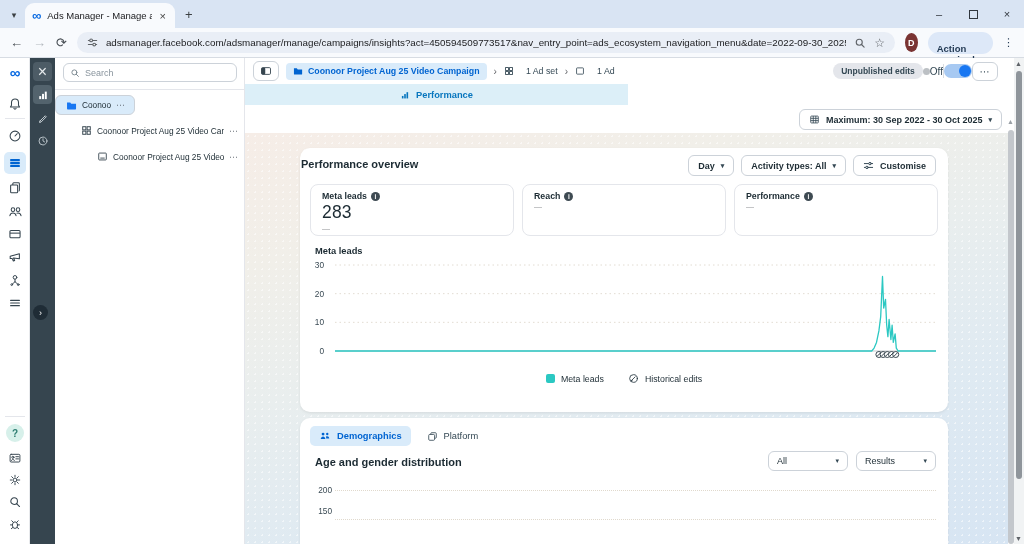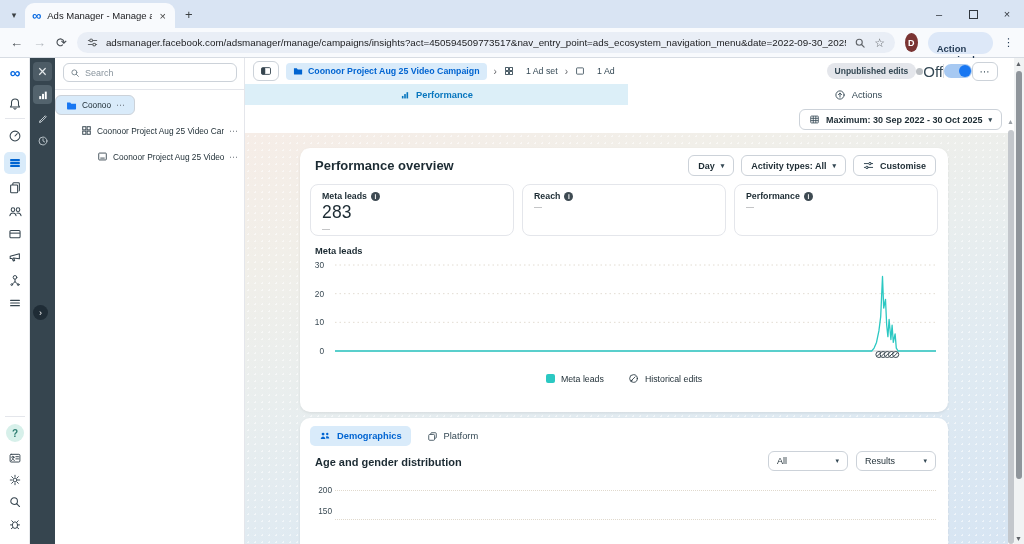--- a/index.html
+++ b/index.html
@@ -48,37 +48,37 @@
 
 .mainhdr{left:245px;top:58px;width:763px;height:26px;background:#fff}
 .crumbs{position:absolute;left:8px;top:3px;height:20px;display:flex;align-items:center;gap:7px}
 .togglebtn{width:26px;height:20px;border:1px solid #ccd2d9;border-radius:6px;display:flex;align-items:center;justify-content:center;color:#36454f}
 .chip{height:17px;background:#d9ebfa;border-radius:4px;display:flex;align-items:center;gap:5px;padding:0 7px;font-size:8.8px;font-weight:bold;color:#0064d1}
 .crumbsep{color:#65676b;font-size:10px}
 .crumbtxt{display:flex;align-items:center;gap:12px;font-size:8.8px;color:#344854}
 .hdr-right{position:absolute;right:10px;top:3px;height:20px;display:flex;align-items:center;}
 .badge{height:16px;background:#e4e6eb;border-radius:9px;padding:0 8px;display:flex;align-items:center;font-size:8.5px;font-weight:bold;color:#344854}
 .statusdot{width:7px;height:7px;border-radius:50%;background:#bcc0c4}
-.offlbl{font-size:15px;color:#344854}
+.offlbl{font-size:10px;color:#344854}
 .vdiv{width:1px;height:14px;background:#dadde1}
 .toggle{width:28px;height:14px;border-radius:7px;background:#a7c9f2;position:relative}
 .toggle .knob{position:absolute;right:1px;top:1px;width:12px;height:12px;border-radius:50%;background:#1877f2}
 .dotsbtn{width:26px;height:19px;border:1px solid #ccd2d9;border-radius:6px;display:flex;align-items:center;justify-content:center;font-size:10px;color:#344854;background:#fff;letter-spacing:1px}
 .tabstrip{left:245px;top:84px;width:763px;height:21px;background:#fff}
 .perftab{position:absolute;left:0;top:0;width:383px;height:21px;background:#dceff8;display:flex;align-items:center;justify-content:center;gap:6px;color:#0876be;font-size:9.3px;font-weight:bold}
 .actions{position:absolute;left:548px;top:0;width:130px;height:21px;display:flex;align-items:center;justify-content:center;gap:6px;font-size:9.3px;color:#344854}
 .daterow{left:245px;top:105px;width:763px;height:28px;background:#fff}
 .datebtn{position:absolute;right:6px;top:4px;height:21px;border:1px solid #ccd2d9;border-radius:6px;background:#fff;display:flex;align-items:center;gap:6px;padding:0 9px;font-size:9px;font-weight:bold;color:#1c2b33}
 .content{left:245px;top:133px;width:763px;height:411px;overflow:hidden;
  background:linear-gradient(165deg,#f6ede7 0%,#f1efe9 22%,#e9eeee 45%,#dfeaf2 70%,#d7e5f3 100%)}
 .content::before{content:"";position:absolute;inset:0;background-image:radial-gradient(rgba(255,255,255,.55) 1px,transparent 1px);background-size:7px 7px}
 .card{position:absolute;left:55px;width:648px;background:#fff;border-radius:10px;box-shadow:0 1px 3px rgba(0,0,0,.08)}
 .card1{top:15px;height:264px}
 .card2{top:285px;height:240px}
-.cardtitle{position:absolute;left:15px;top:10px;font-size:13px;font-weight:bold}
+.cardtitle{position:absolute;left:1px;top:10px;font-size:11px;font-weight:bold}
 .ctrls{position:absolute;right:12px;top:7px;display:flex;gap:7px}
 .btn{height:21px;border:1px solid #ccd2d9;border-radius:6px;background:#fff;display:flex;align-items:center;gap:6px;padding:0 9px;font-size:9px;font-weight:bold;color:#1c2b33}
 .caret{font-size:7px;color:#344854}
 .metrics{position:absolute;left:10px;right:10px;top:36px;display:flex;gap:8px}
 .mbox{flex:1;height:52px;border:1px solid #e4e6eb;border-radius:8px;padding:6px 11px}
 .mlabel{display:flex;align-items:center;gap:4px;font-size:8.8px;font-weight:bold}
 .minfo{width:9px;height:9px;border-radius:50%;background:#3e4a52;color:#fff;font-size:6.5px;display:flex;align-items:center;justify-content:center;font-weight:bold}
 .mval{font-size:17.5px;margin-top:1px;letter-spacing:.2px}
 .mdash{font-size:8px;color:#8a8d91;margin-top:1px}
 .chartlabel{position:absolute;left:15px;top:98px;font-size:9.3px;font-weight:bold}
@@ -351,27 +351,20 @@
 
   <div class="ab tabstrip">
     <div class="perftab">
       <svg width="10" height="10" viewBox="0 0 16 16" fill="#0876be">
           <rect x="3" y="9.5" width="2.6" height="4"></rect>
           <rect x="6.7" y="6.5" width="2.6" height="7"></rect>
           <rect x="10.4" y="3.5" width="2.6" height="10"></rect>
         </svg>
       <span>Performance</span>
     </div>
-    <div class="actions">
-      <svg width="12" height="12" viewBox="0 0 16 16" fill="none" stroke="#344854" stroke-width="1.2" stroke-linecap="round" stroke-linejoin="round">
-          <circle cx="8" cy="8" r="5.5"></circle>
-          <path d="M8 10.8V5.6M5.9 7.6L8 5.4l2.1 2.2"></path>
-        </svg>
-      <span>Actions</span>
-    </div>
   </div>
 
   <div class="ab daterow">
     <div class="datebtn">
       <svg width="11" height="11" viewBox="0 0 16 16" fill="none" stroke="#344854" stroke-width="1.2">
           <rect x="2.5" y="3" width="11" height="10" rx="1"></rect>
           <line x1="2.5" y1="6.3" x2="13.5" y2="6.3"></line>
           <line x1="2.5" y1="9.6" x2="13.5" y2="9.6"></line>
           <line x1="6.2" y1="3" x2="6.2" y2="13"></line>
           <line x1="9.9" y1="3" x2="9.9" y2="13"></line>

